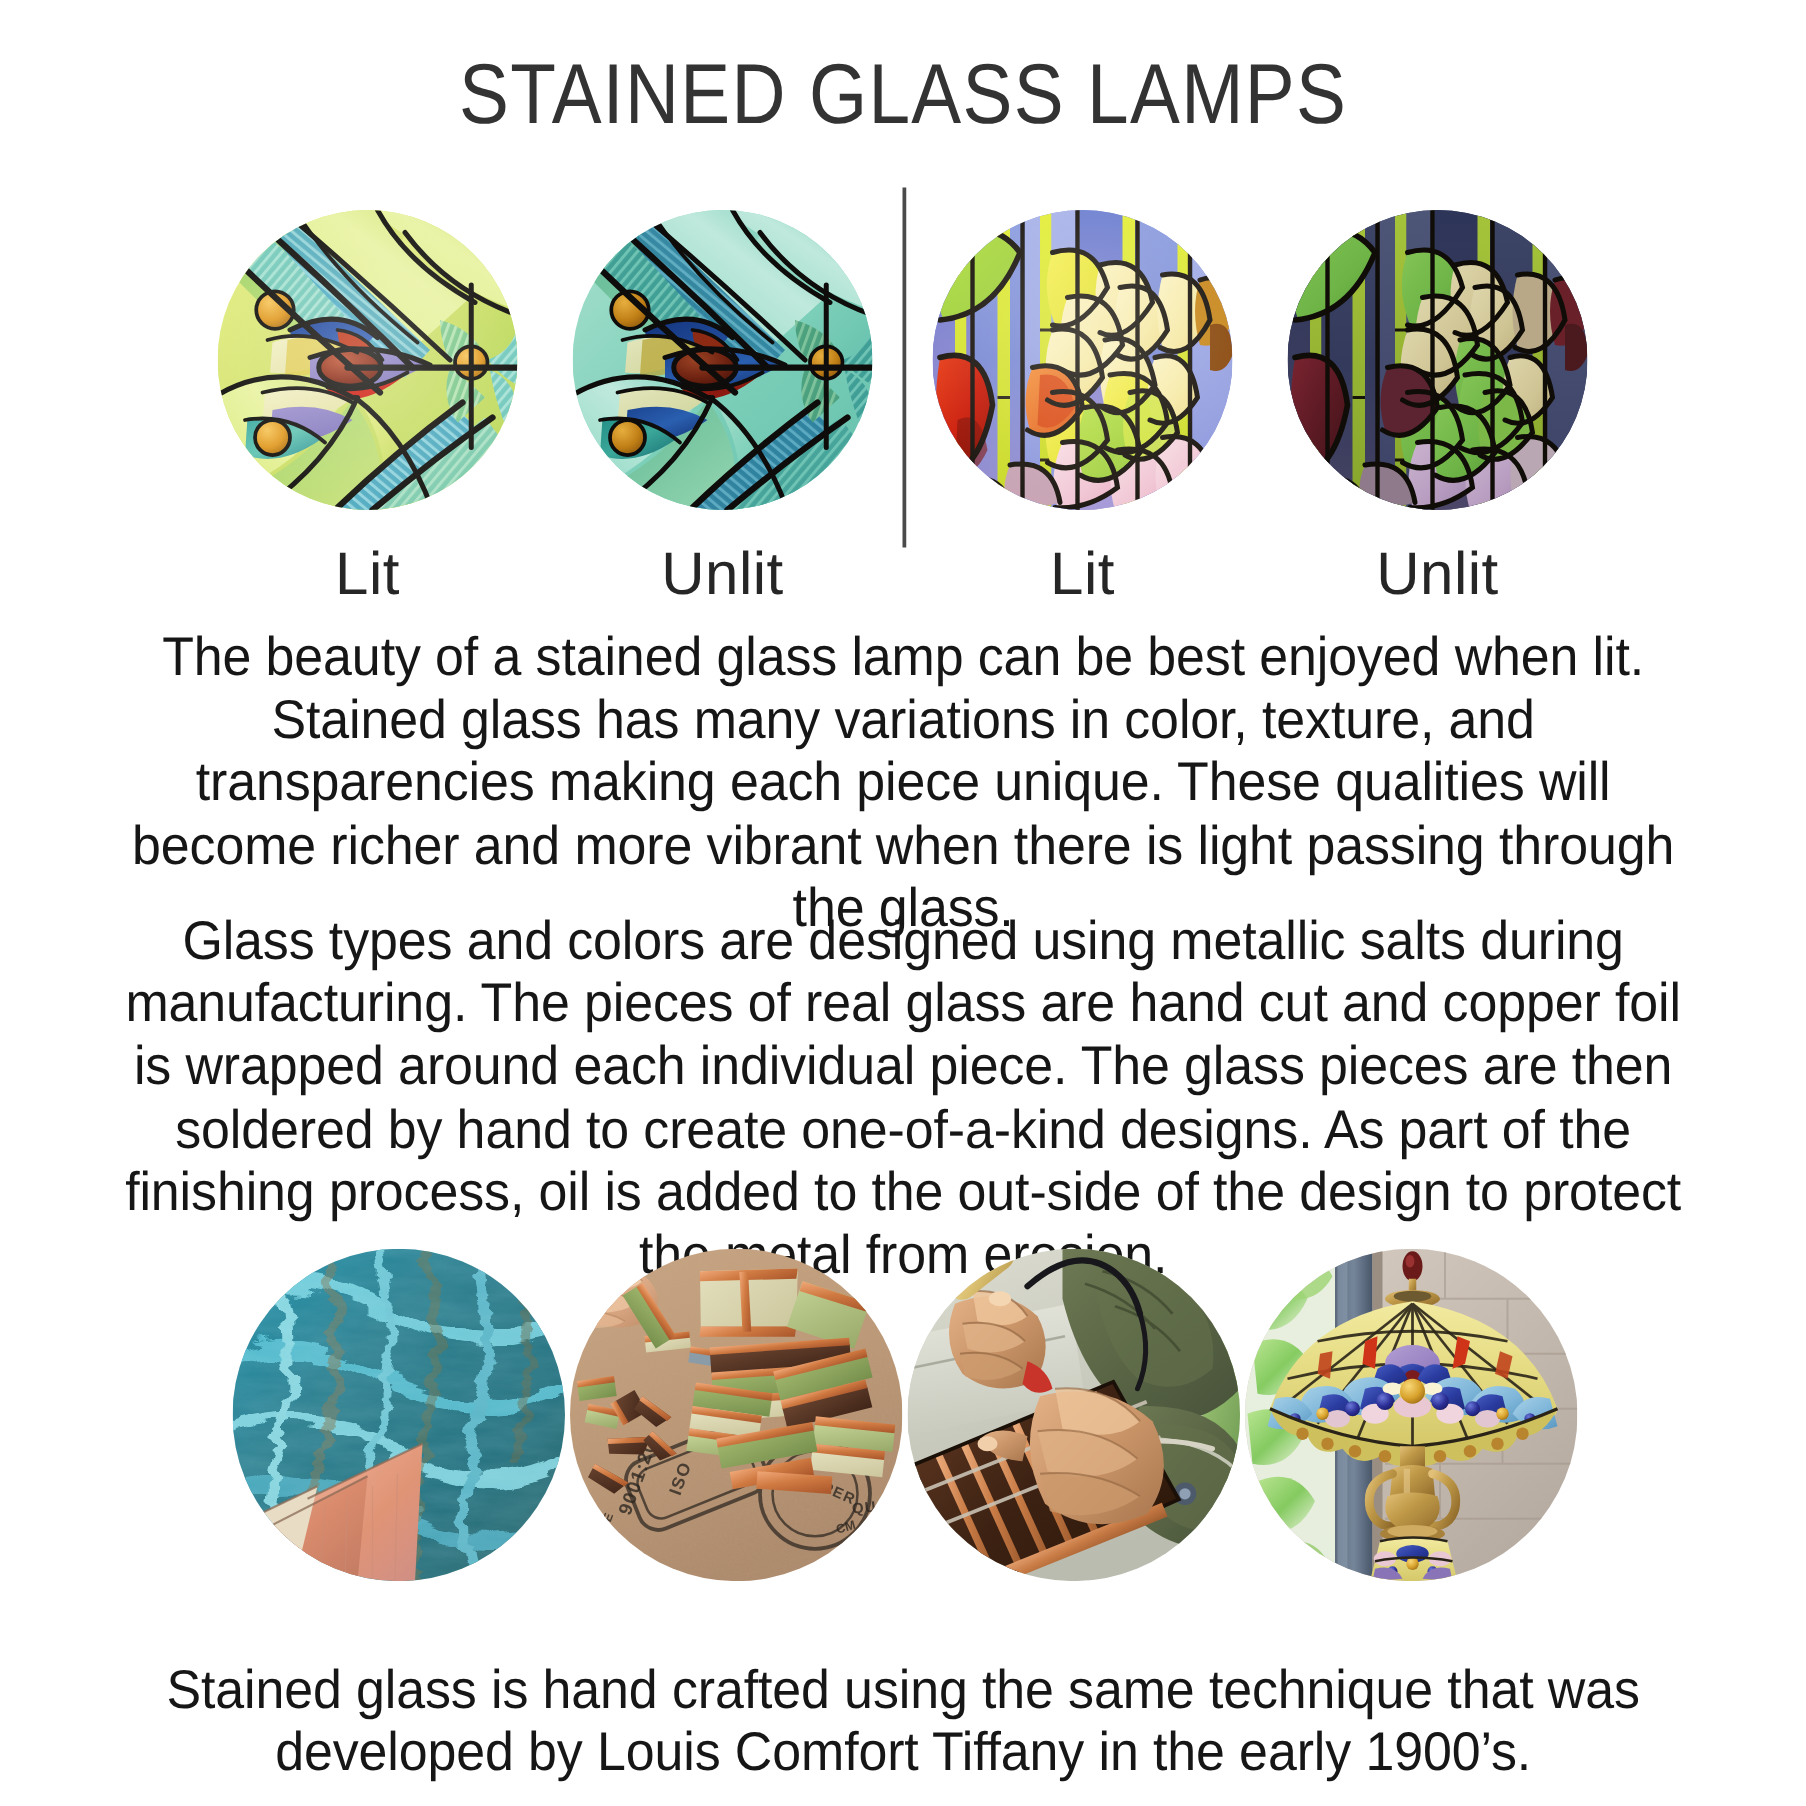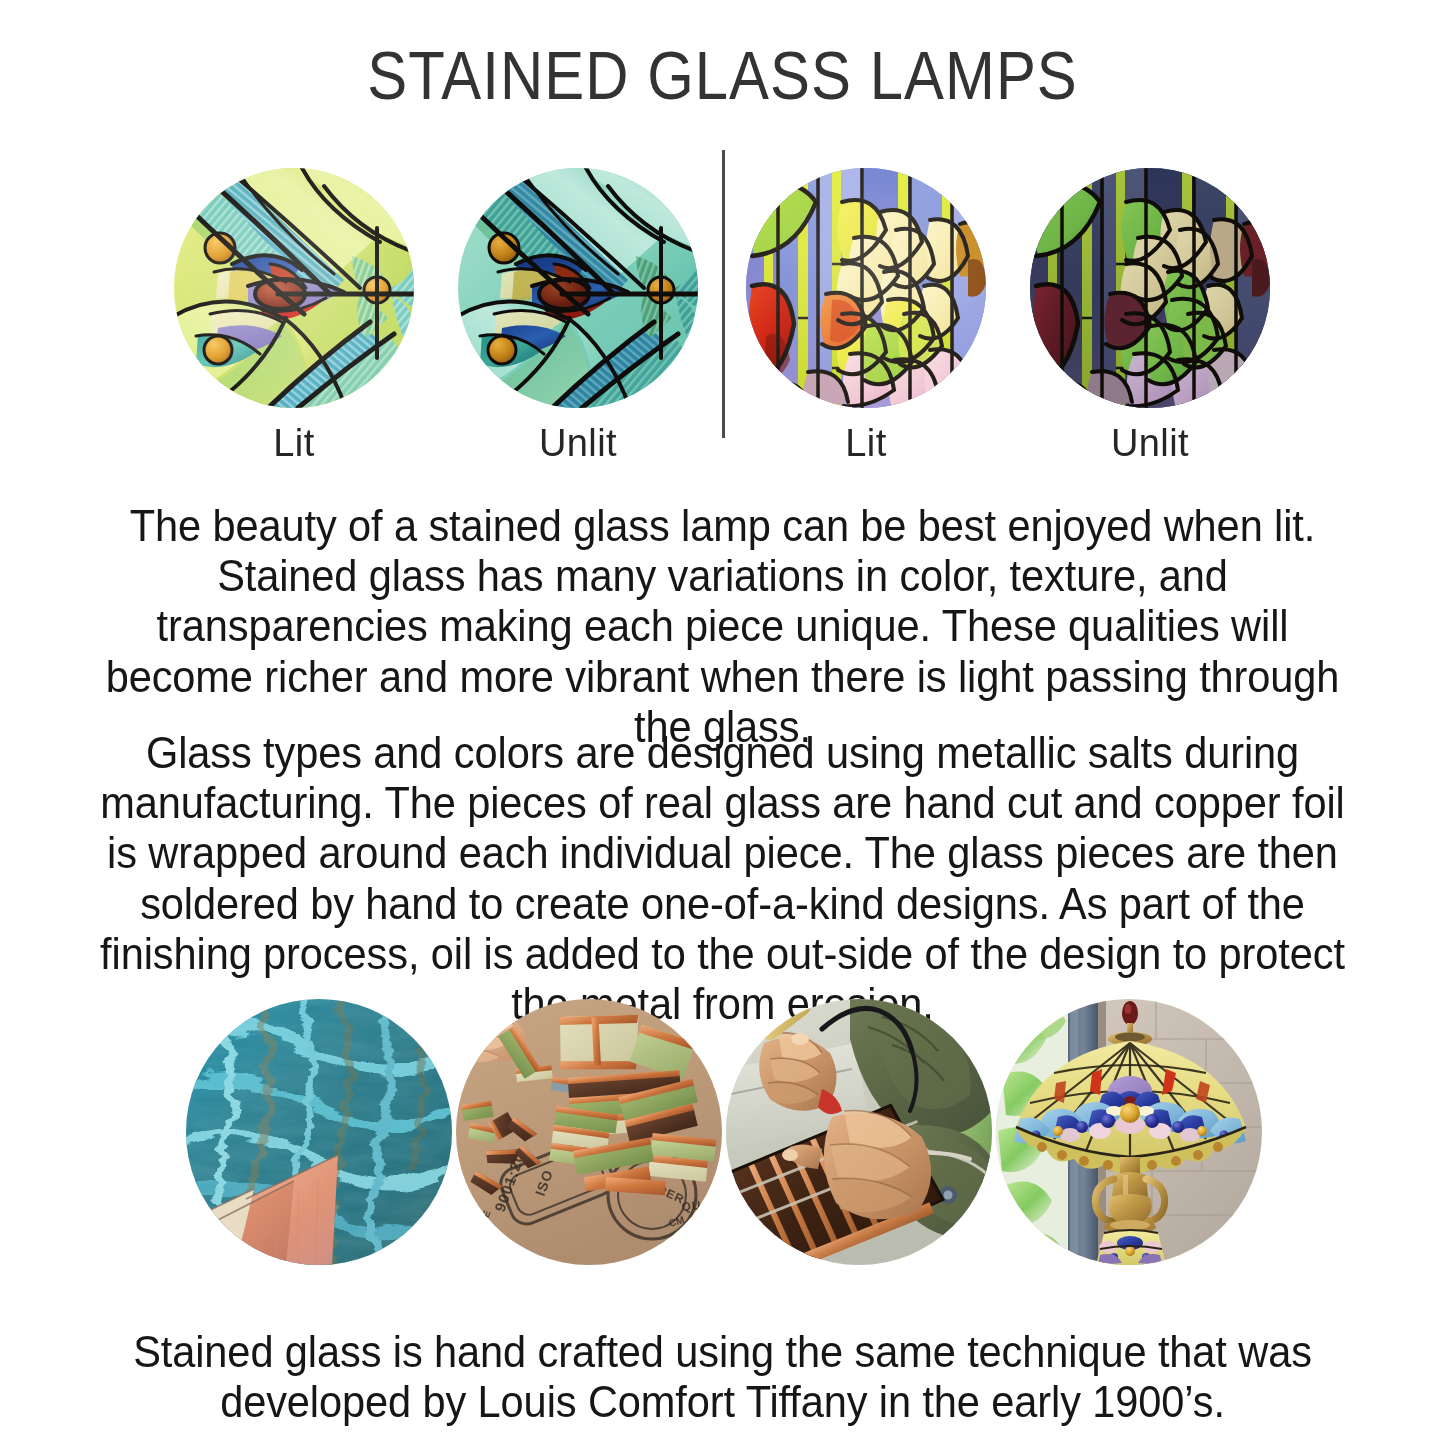--- a/index.html
+++ b/index.html
@@ -60,22 +60,22 @@
     height: 240px;
     border-radius: 50%;
     overflow: hidden;
     margin: 0 auto;
     display: block;
     position: relative;
   }
   .circle-img svg { display: block; width: 100%; height: 100%; }
 
   .cmp-label {
-    margin-top: 16px;
-    font-size: 38px;
+    margin-top: 27px;
+    font-size: 48px;
     font-weight: 300;
     color: #262626;
     letter-spacing: 0.4px;
     line-height: 1.05;
   }
 
   
   .body-text {
     position: absolute;
     left: 52px;

